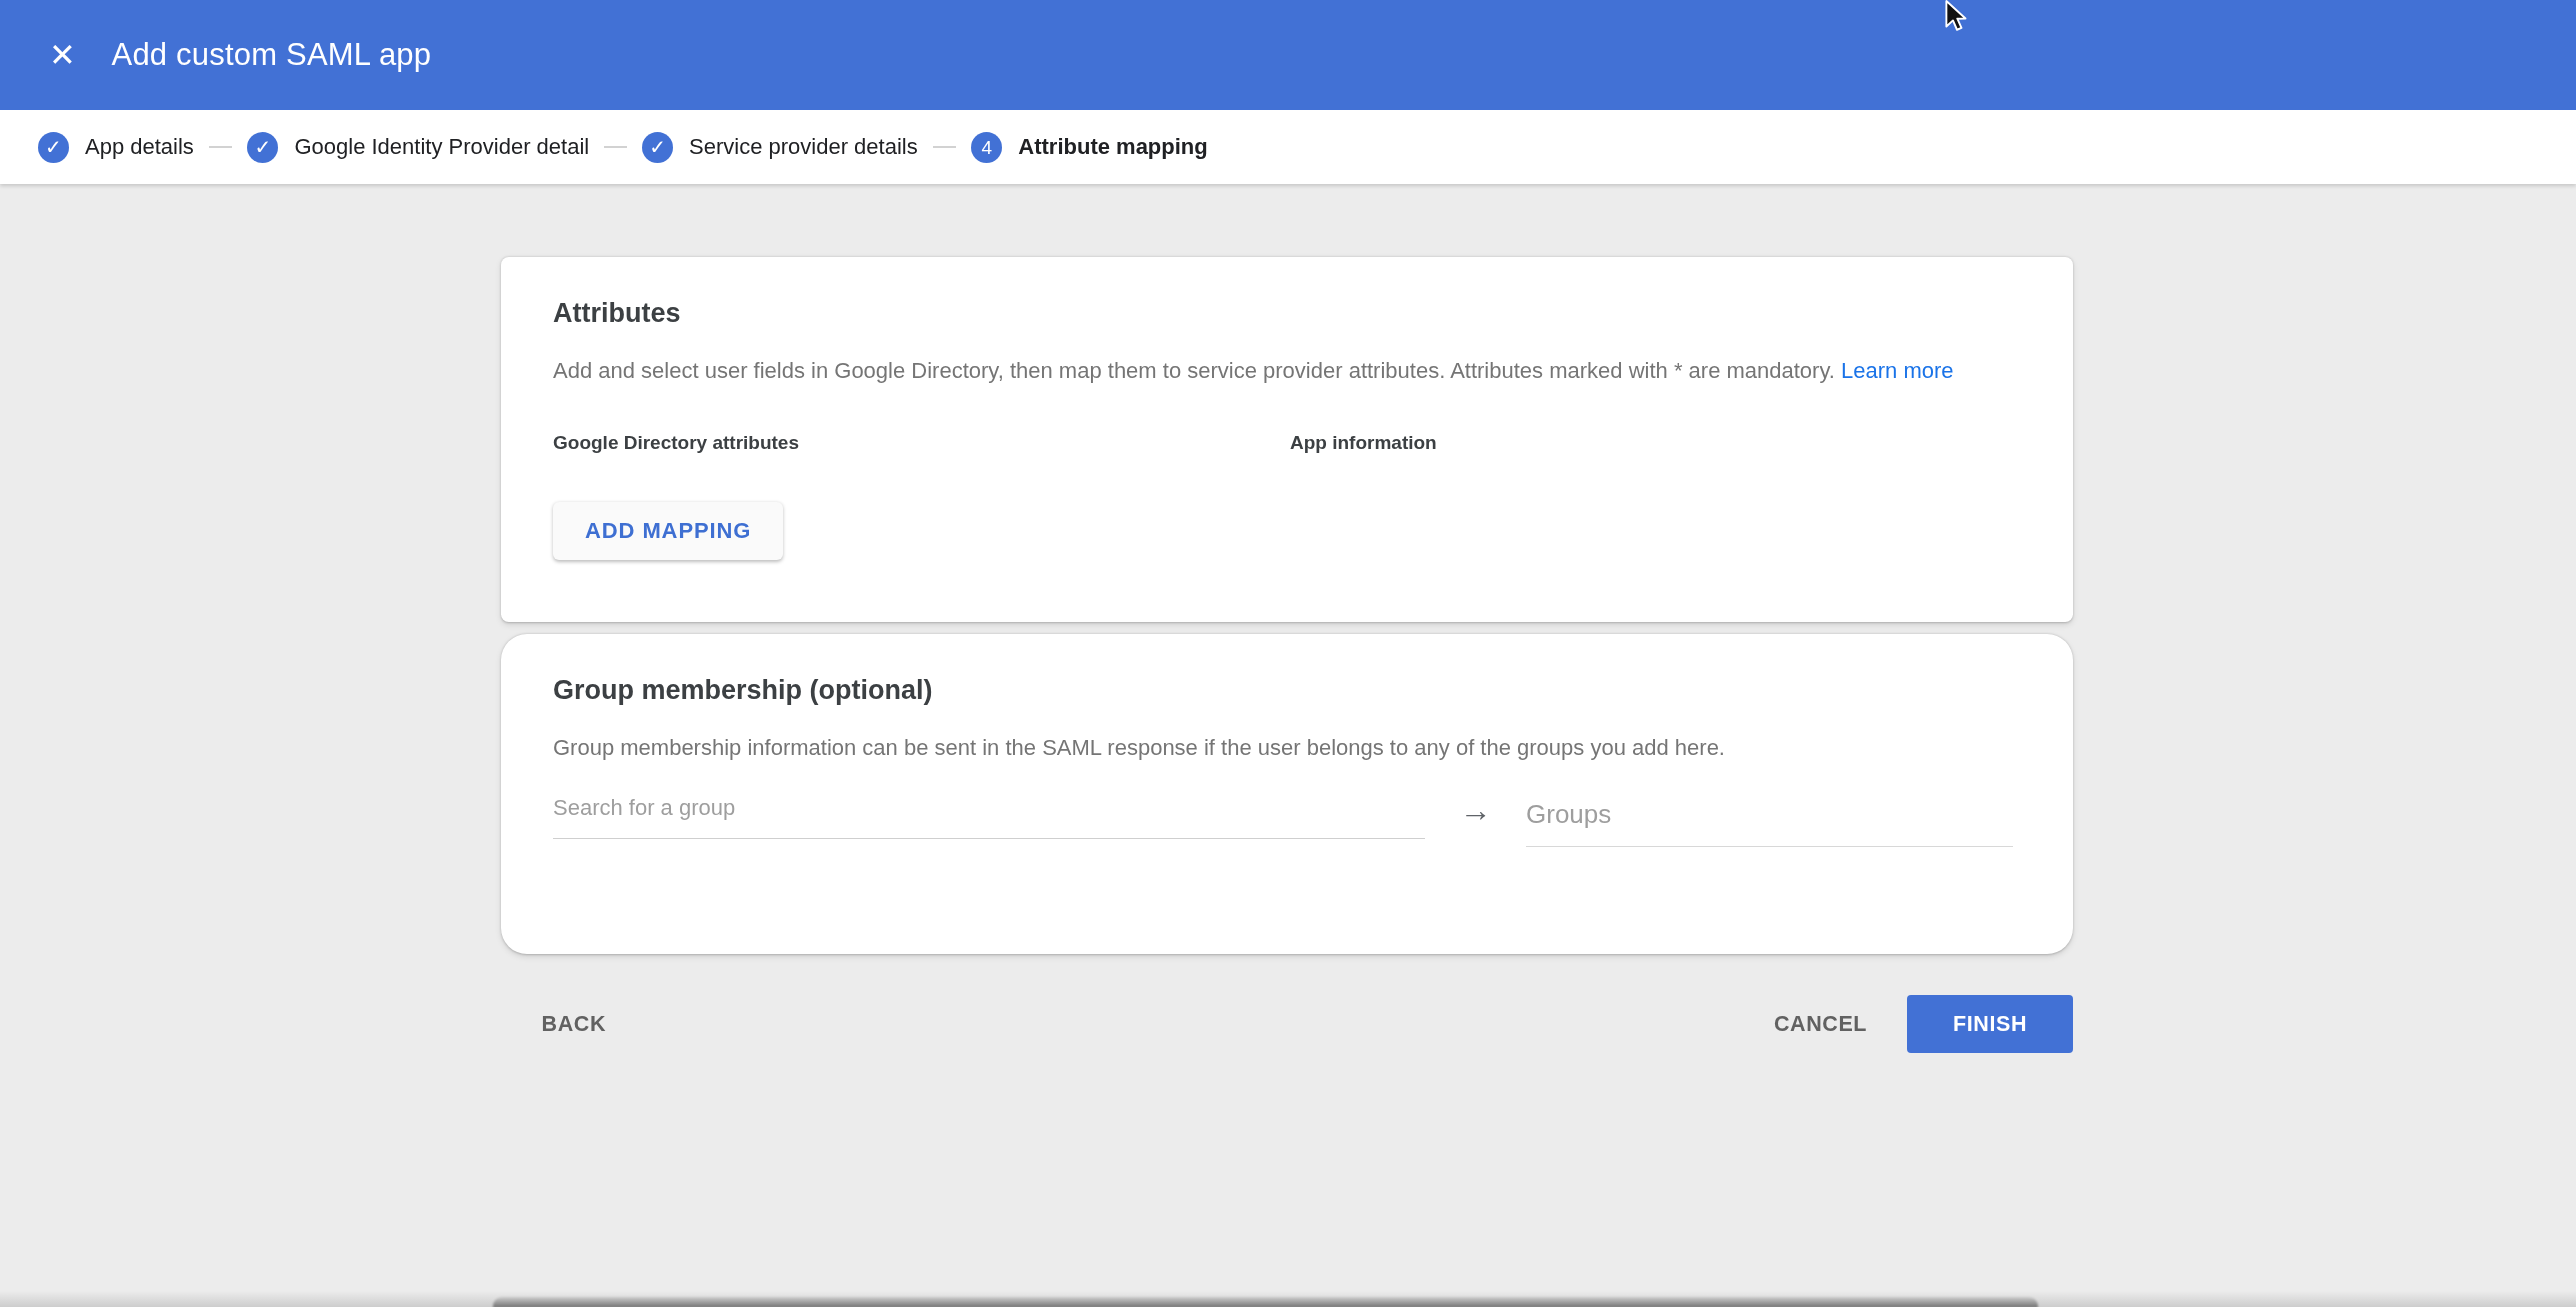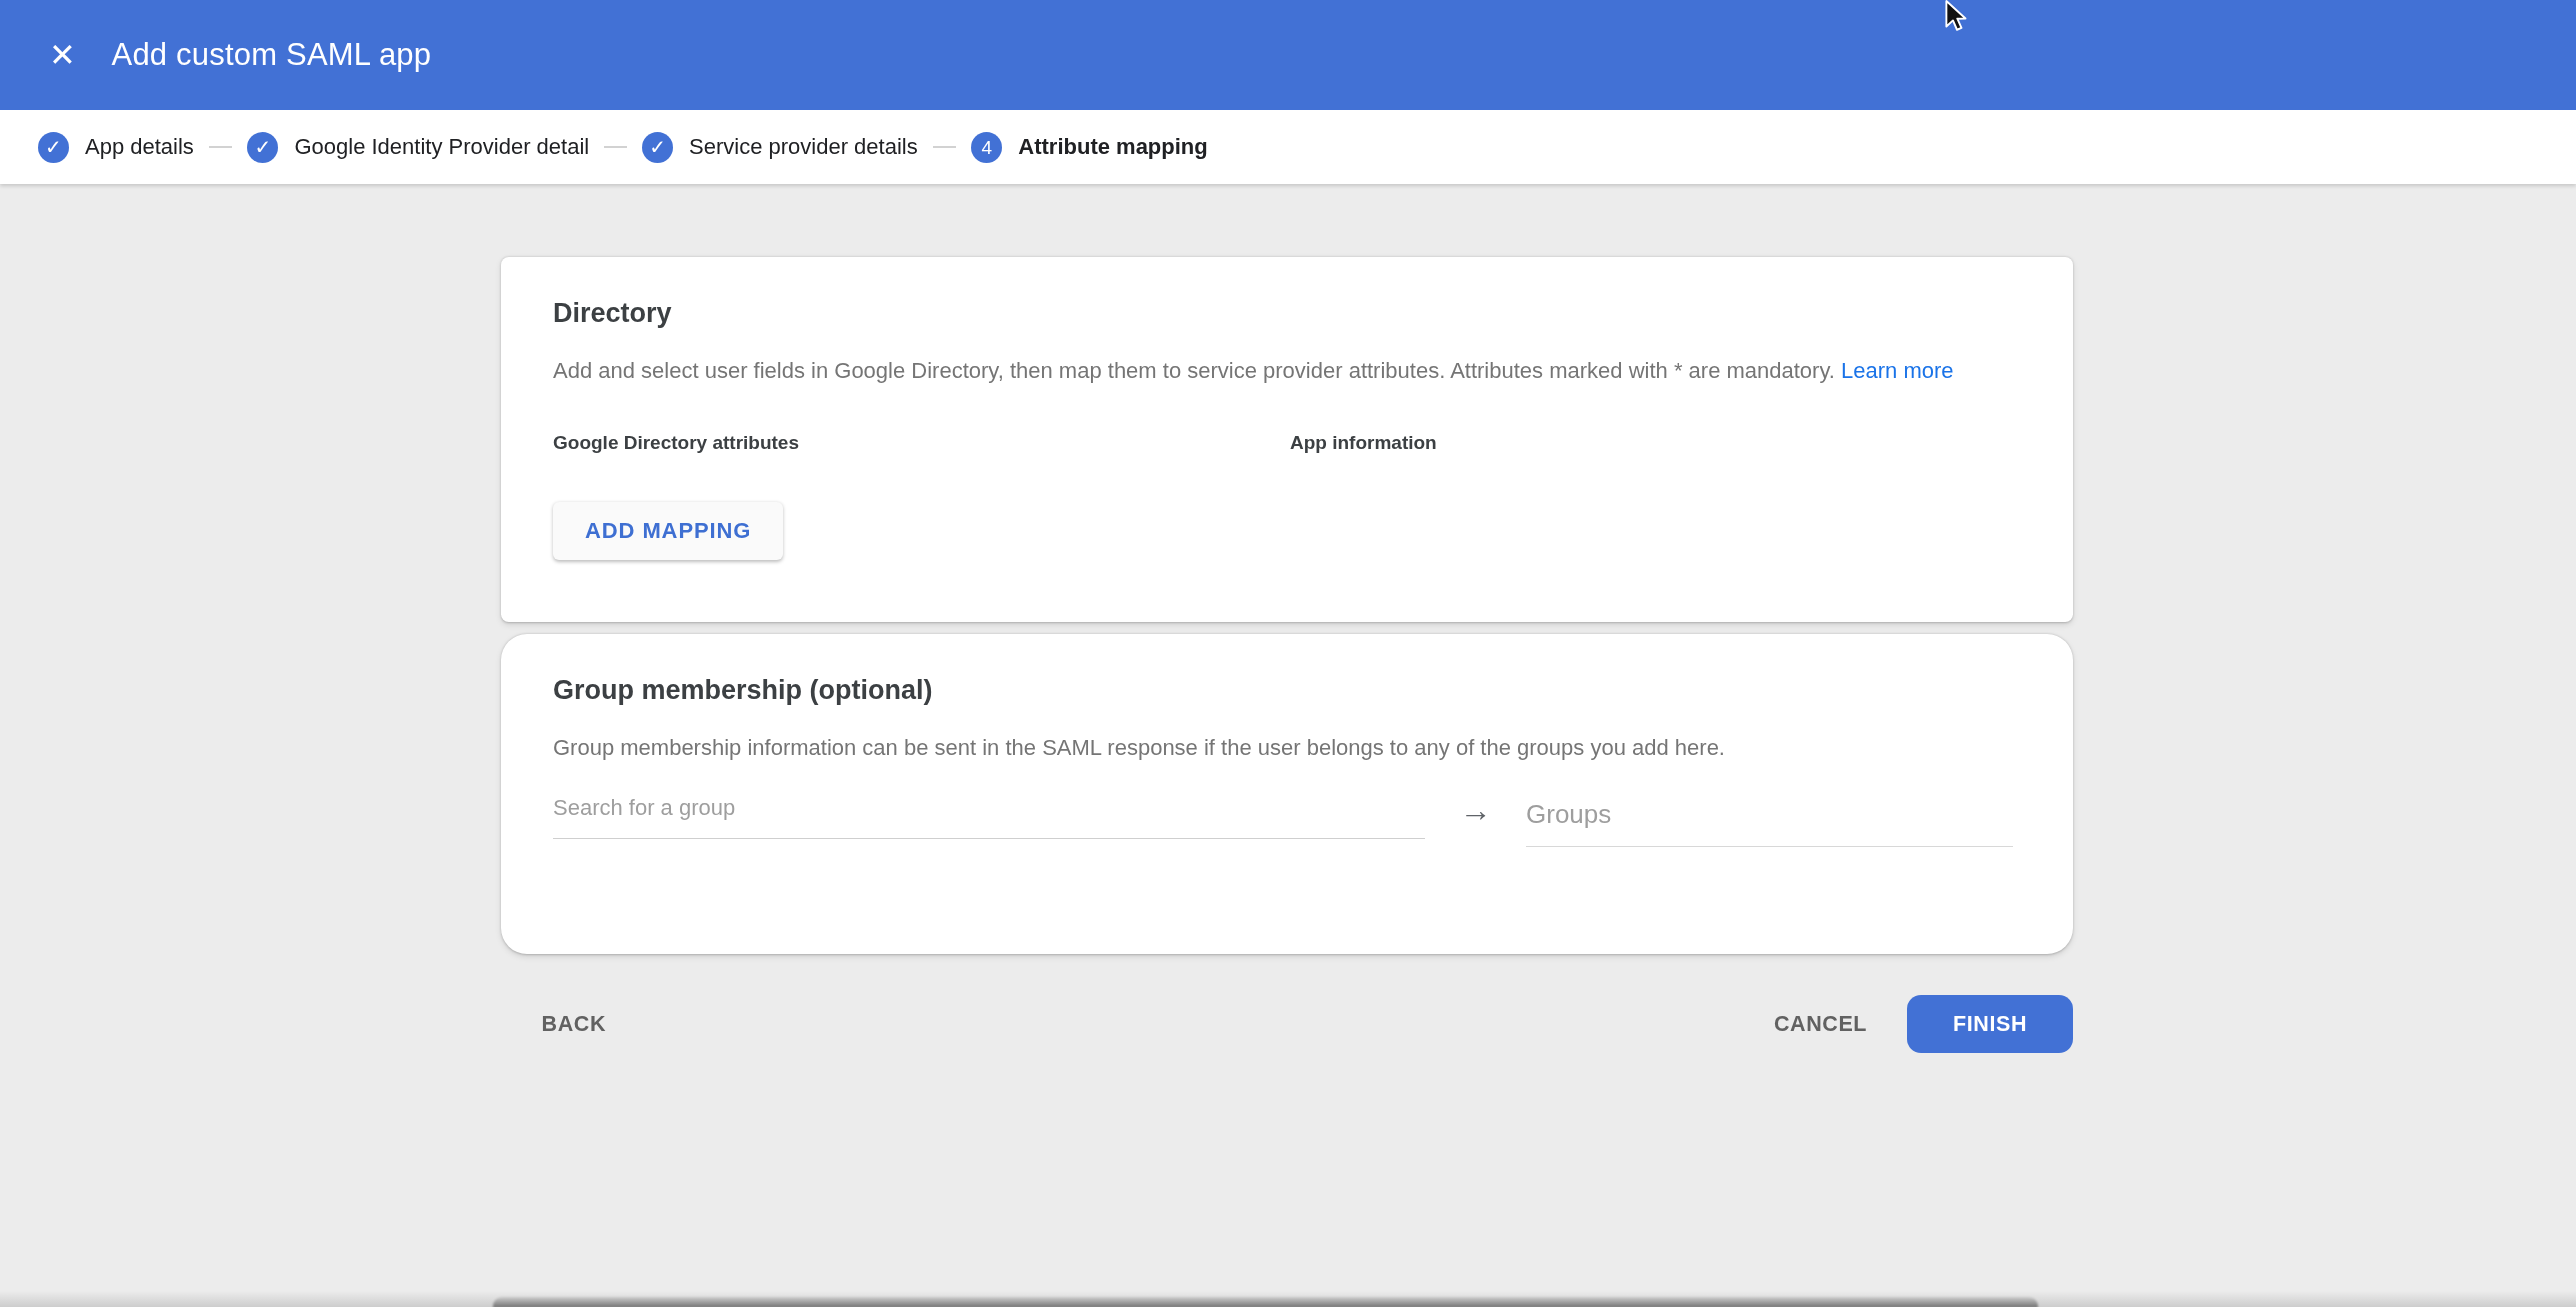--- a/index.html
+++ b/index.html
@@ -193,21 +193,21 @@
     padding:14px 21.5px;
   }
   .back-btn { margin-left:19px; }
   .footer-spacer { flex:1; }
   .cancel-btn { margin-right:18.4px; }
   .finish-btn {
     width:166px;
     height:58px;
     background:#4271d5;
     border:none;
-    border-radius:14px;
+    border-radius:4px;
     color:#ffffff;
     font-family:"Liberation Sans", sans-serif;
     font-size:21.5px;
     font-weight:bold;
     letter-spacing:0.6px;
     cursor:pointer;
   }
 
   
   .bottom-shade {
@@ -275,21 +275,21 @@
 
   <div class="step">
     <div class="step-circle">
       <span class="step-number">4</span>
     </div>
     <div class="step-label active">Attribute mapping</div>
   </div>
 </div>
 
 <div class="card card-attributes">
-  <div class="card-title">Directory</div>
+  <div class="card-title">Attributes</div>
   <div class="card-desc">
     <span>Add and select user fields in Google Directory, then map them to service provider attributes. Attributes marked with * are mandatory.</span>
     <a href="#" class="learn-more">Learn more</a>
   </div>
   <div class="cols cols-a">
     <div class="col-head col-left">Google Directory attributes</div>
     <div class="col-head">App information</div>
   </div>
   <button class="add-mapping-btn">ADD MAPPING</button>
 </div>

